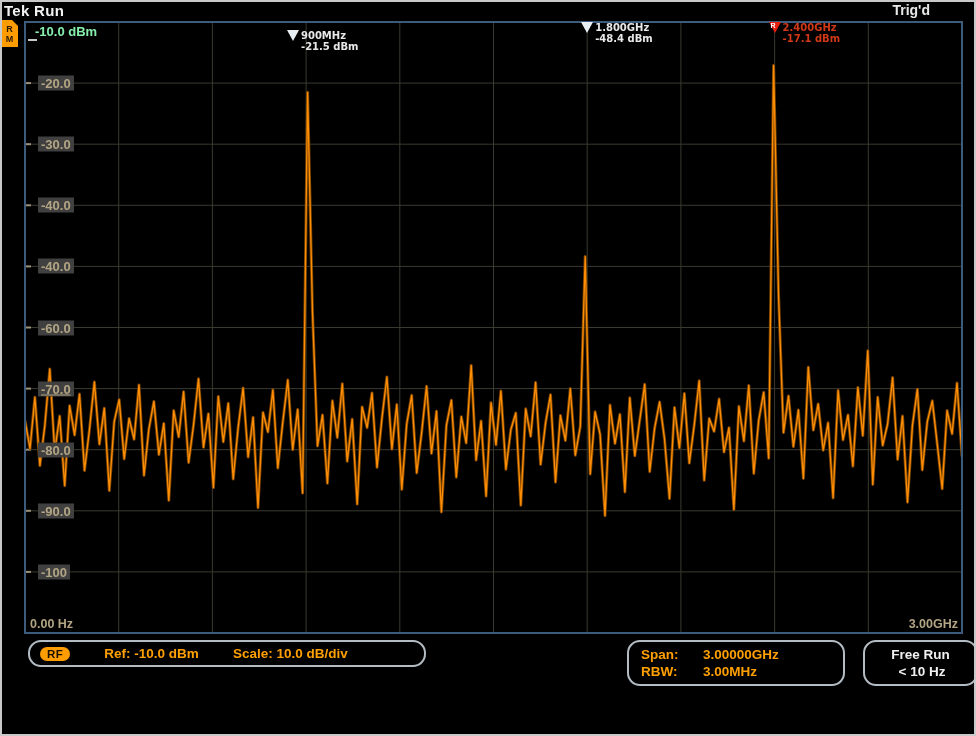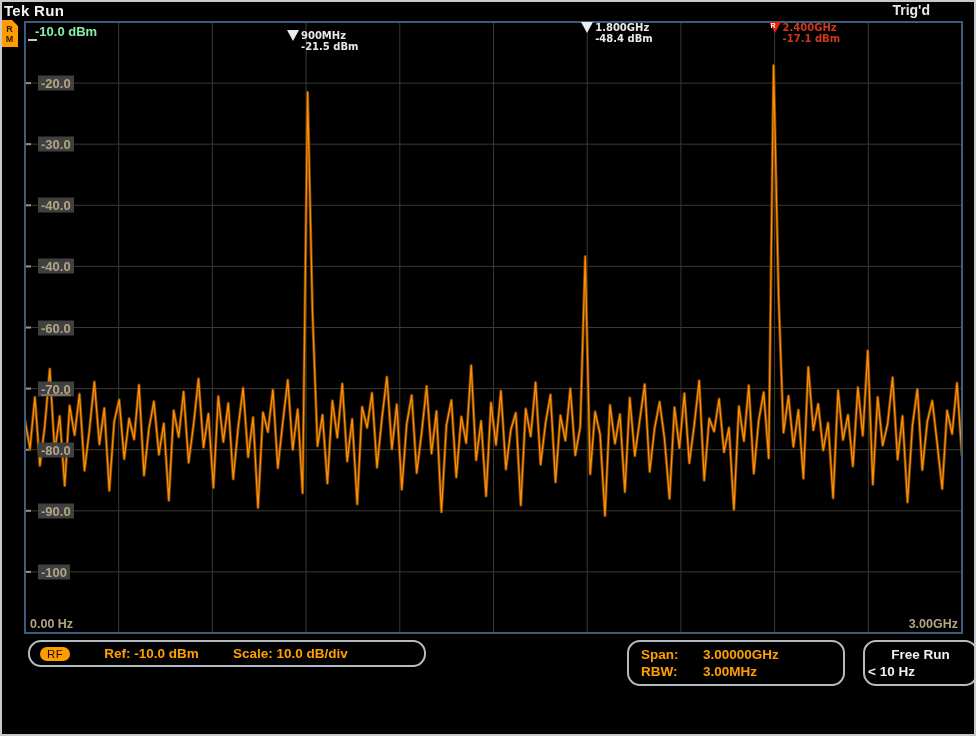--- a/index.html
+++ b/index.html
@@ -33,30 +33,30 @@
   .marker .tri{width:0;height:0;border-left:6px solid transparent;border-right:6px solid transparent;}
   .marker .rglyph{position:absolute;left:2px;top:0;color:#fff;font-size:7px;font-weight:bold;line-height:8px;}
   .marker .mlabels{position:absolute;left:14px;top:0;font-size:10px;font-weight:bold;line-height:11px;white-space:nowrap;
                    font-family:"DejaVu Sans","Liberation Sans",sans-serif;}
 
   
   .rbox{position:absolute;border:2px solid #b4bcc3;border-radius:13px;background:#000;
         color:#ffa000;font-weight:bold;font-size:13.5px;z-index:10;}
   .rbox .row{display:flex;align-items:center;}
   #box-ref{left:28px;top:640px;width:398px;height:27px;display:flex;align-items:center;gap:34px;padding:0 10px;box-sizing:border-box;}
-  .rf-pill{background:#ff9d00;color:#1a1000;border-radius:9px;font-size:11.5px;font-weight:normal;
+  .rf-pill{background:#ff9d00;color:#1a1000;border-radius:9px;font-size:11.5px;font-weight:bold;
            padding:1px 7px;letter-spacing:.5px;}
   #box-cf{left:437px;top:640px;width:181px;height:27px;display:flex;align-items:center;padding:0 12px;box-sizing:border-box;}
   #box-span{left:627px;top:640px;width:218px;height:46px;display:flex;flex-direction:column;justify-content:center;
             padding:0 12px;box-sizing:border-box;gap:2px;}
   #box-span .lbl{display:inline-block;width:62px;}
   #box-trig{left:851px;top:640px;width:115px;height:46px;color:#f0f0f0;display:flex;flex-direction:column;
             justify-content:center;box-sizing:border-box;gap:2px;margin-left:12px;}
   #box-trig .l1{text-align:center;}
-  #box-trig .l2{padding-left:3px;}
+  #box-trig .l2{padding-left:3px;text-align:center;}
 </style>
 </head>
 <body>
 
 <div id="screen">
   <div class="topbar">
     <span class="status-left">Tek Run</span>
     <span class="status-right">Trig'd</span>
   </div>
 

